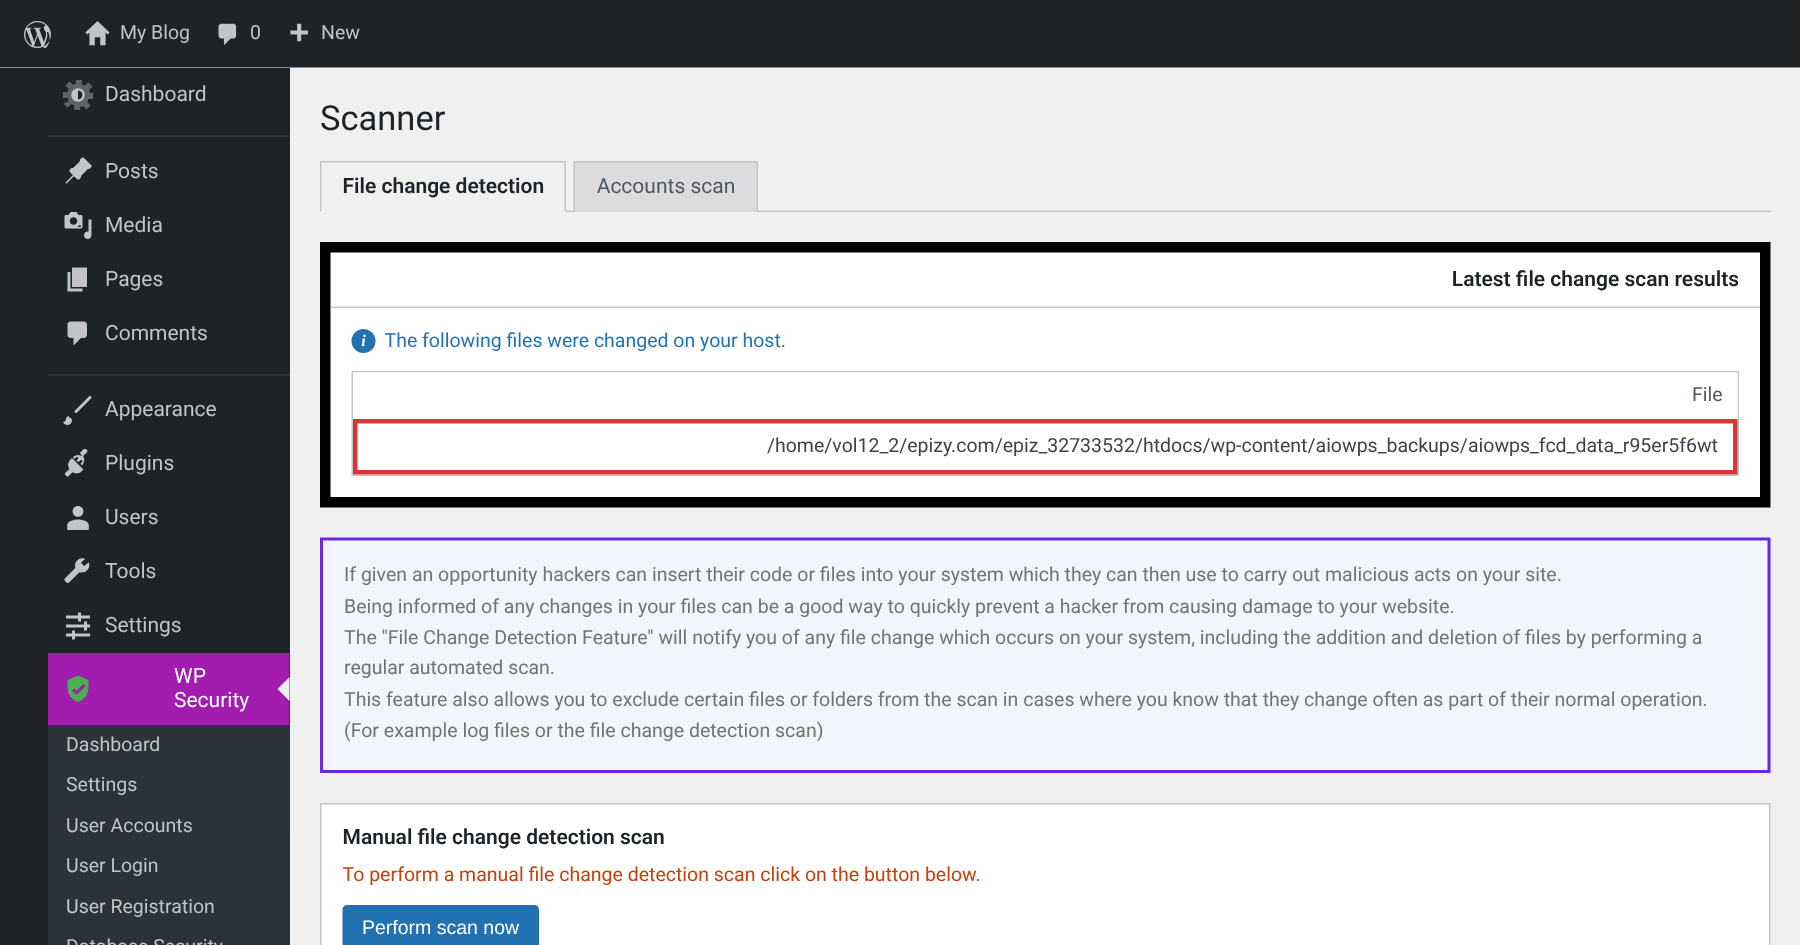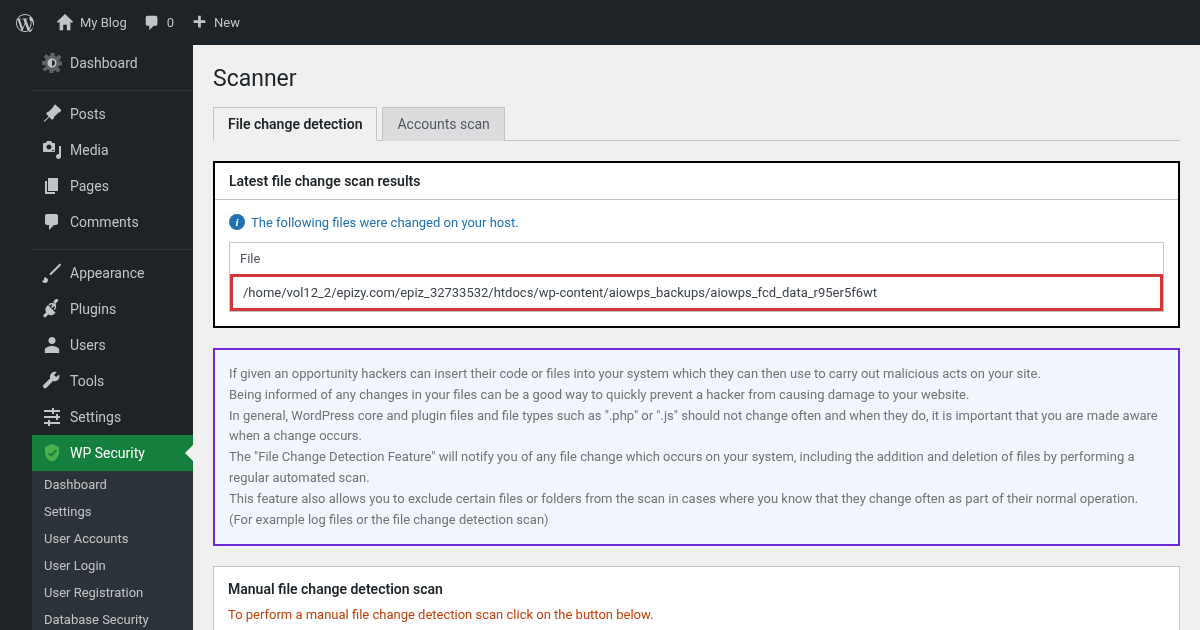--- a/index.html
+++ b/index.html
@@ -7,36 +7,36 @@
     
     .admin-bar { background: #1d2327; height: 45px; display: flex; align-items: center; padding: 0 8px; color: #c3c4c7; font-size: 13px; }
     .admin-bar-item { display: flex; align-items: center; padding: 0 8px; height: 32px; cursor: pointer; }
     .admin-bar-icon { display: inline-flex; margin-right: 6px; }
     
     .layout { display: flex; height: calc(100vh - 32px); }
     
     .sidebar { width: 193px; background: #1d2327; color: #c3c4c7; flex-shrink: 0; overflow-y: auto; padding-left: 32px; }
     .sidebar-menu { list-style: none; }
     .sidebar-item { display: flex; align-items: center; padding: 8px 10px; cursor: pointer; color: #c3c4c7; font-size: 14px; position: relative; }
-    .sidebar-item.current { background: #15803d; color: #fff; }
+    .sidebar-item.current { background: #a21caf; color: #fff; gap: 46px; }
     .sidebar-item.current::after { content: ''; position: absolute; right: 0; top: 50%; transform: translateY(-50%); border: 8px solid transparent; border-right-color: #f0f0f1; }
     .sidebar-item .icon { width: 20px; height: 20px; margin-right: 8px; display: inline-flex; align-items: center; justify-content: center; }
     .sidebar-separator { height: 5px; border-bottom: 1px solid #32373c; margin: 5px 0; }
     .sidebar-submenu { background: #2c3338; list-style: none; }
     .sidebar-subitem { padding: 6px 12px; cursor: pointer; color: #c3c4c7; font-size: 13px; }
     
     .content { flex: 1; padding: 0 20px 16px 20px; overflow-y: auto; }
     
     .page-title { font-size: 23px; font-weight: 400; color: #1d2327; padding: 20px 0 15px 0; }
     
     .tabs { border-bottom: 1px solid #c3c4c7; display: flex; margin-bottom: 0; }
     .tab { padding: 8px 14px; background: #dcdcde; border: 1px solid #c3c4c7; border-bottom: none; margin-right: 5px; margin-bottom: -1px; cursor: pointer; color: #50575e; font-size: 14px; }
     .tab.active { background: #f0f0f1; border-bottom: 1px solid #f0f0f1; font-weight: 600; color: #1d2327; }
     
-    .postbox { background: #fff; border: 2px solid #000000; margin-top: 20px; }
+    .postbox { background: #fff; border: 7px solid #000000; margin-top: 20px; text-align: right; }
     .postbox-header { padding: 10px 14px; border-bottom: 1px solid #c3c4c7; }
     .postbox-title { font-size: 14px; font-weight: 600; color: #1d2327; }
     .postbox-body { padding: 14px; }
     
     .notice-blue { display: flex; align-items: center; color: #2271b1; margin-bottom: 12px; }
     .info-icon { width: 16px; height: 16px; border-radius: 50%; background: #2271b1; color: #fff; display: inline-flex; align-items: center; justify-content: center; font-size: 11px; font-weight: bold; font-style: italic; margin-right: 6px; font-family: Georgia, serif; }
     
     .file-table { width: 100%; border: 1px solid #c3c4c7; }
     .file-table-header { padding: 8px 10px; color: #50575e; background: #fff; }
     .file-table-row { padding: 8px 10px; border: 3px solid #d63638; color: #3c434a; margin: 0; }
@@ -213,21 +213,20 @@
         <div class="file-table">
           <div class="file-table-header">File</div>
           <div class="file-table-row">/home/vol12_2/epizy.com/epiz_32733532/htdocs/wp-content/aiowps_backups/aiowps_fcd_data_r95er5f6wt</div>
         </div>
       </div>
     </div>
 
     <div class="info-panel">
       <div>If given an opportunity hackers can insert their code or files into your system which they can then use to carry out malicious acts on your site.</div>
       <div>Being informed of any changes in your files can be a good way to quickly prevent a hacker from causing damage to your website.</div>
-      <div>In general, WordPress core and plugin files and file types such as ".php" or ".js" should not change often and when they do, it is important that you are made aware when a change occurs.</div>
       <div>The "File Change Detection Feature" will notify you of any file change which occurs on your system, including the addition and deletion of files by performing a regular automated scan.</div>
       <div>This feature also allows you to exclude certain files or folders from the scan in cases where you know that they change often as part of their normal operation. (For example log files or the file change detection scan)</div>
     </div>
 
     <div class="manual-scan-box">
       <h3 class="manual-scan-title">Manual file change detection scan</h3>
       <p class="manual-scan-text">To perform a manual file change detection scan click on the button below.</p>
       <button class="button-primary"><span>Perform scan now</span></button>
     </div>
   </main>

